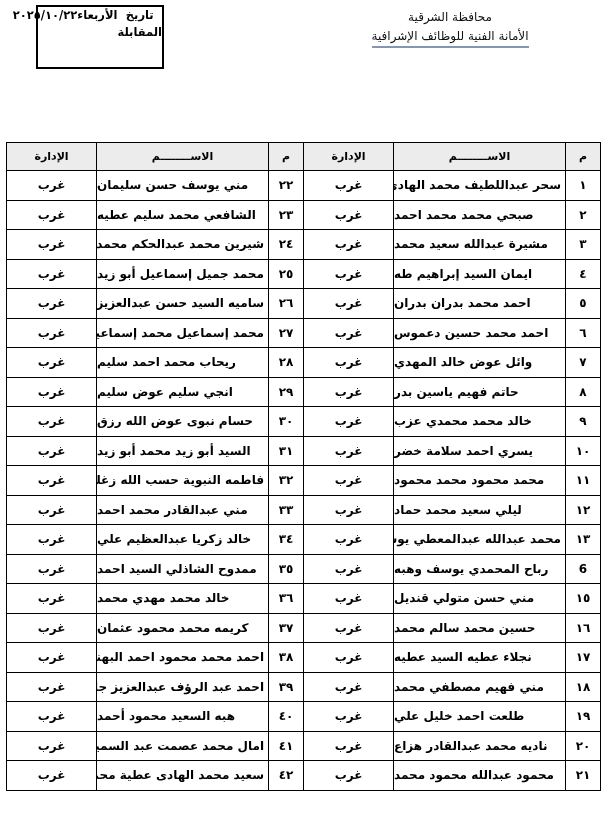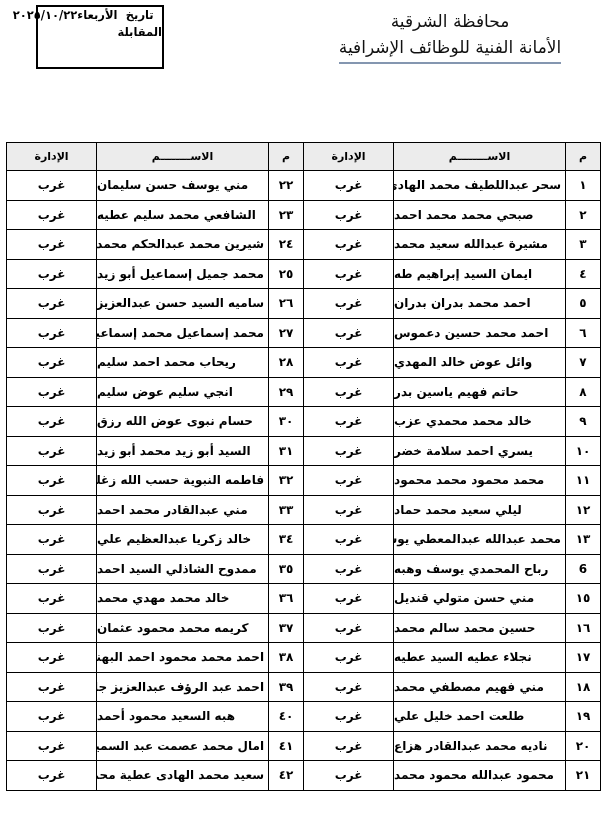--- a/index.html
+++ b/index.html
@@ -17,21 +17,21 @@
     direction:rtl;
     position:relative;
     overflow:hidden;
   }
   .page{width:608px;height:817px;position:relative;}
 
   
   .org-header{
     position:absolute;top:8px;right:28px;width:260px;
     text-align:center;
-    font-size:17px;line-height:1.55;
+    font-size:12px;line-height:1.55;
     color:#111;
   }
   .org-header .org-line{display:block;}
   .org-header .org-line.underlined{
     display:inline-block;
     border-bottom:2px solid var(--underline);
     padding-bottom:1px;
   }
 
   .date-box{

